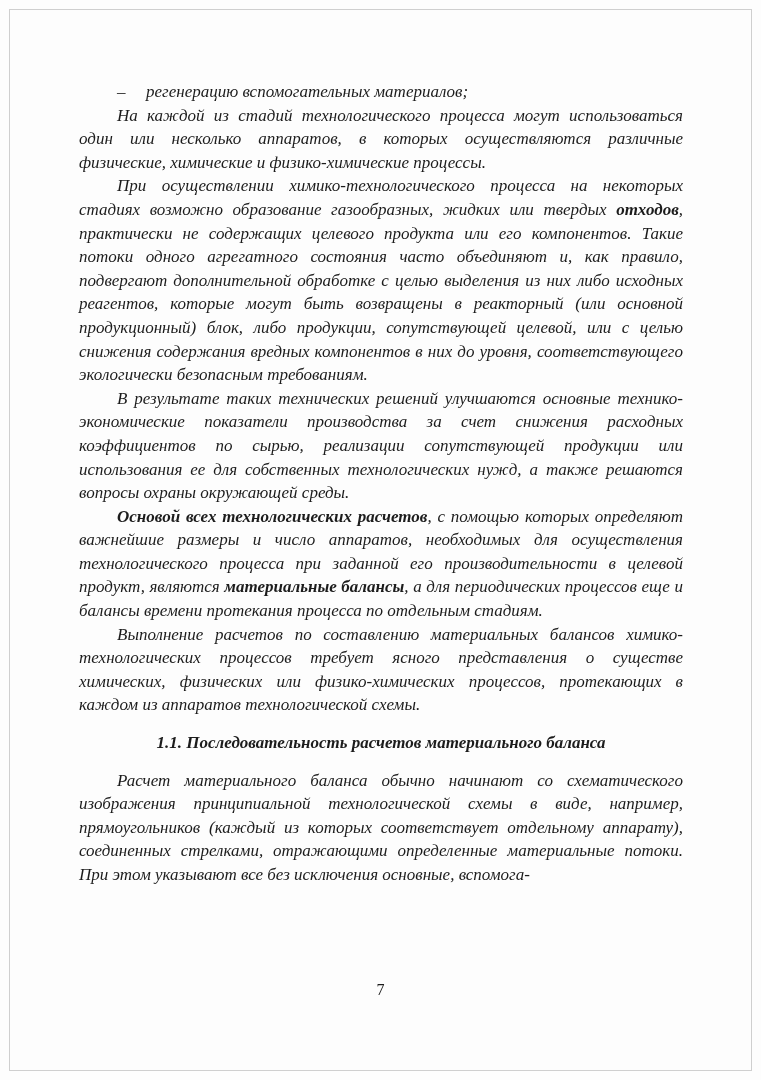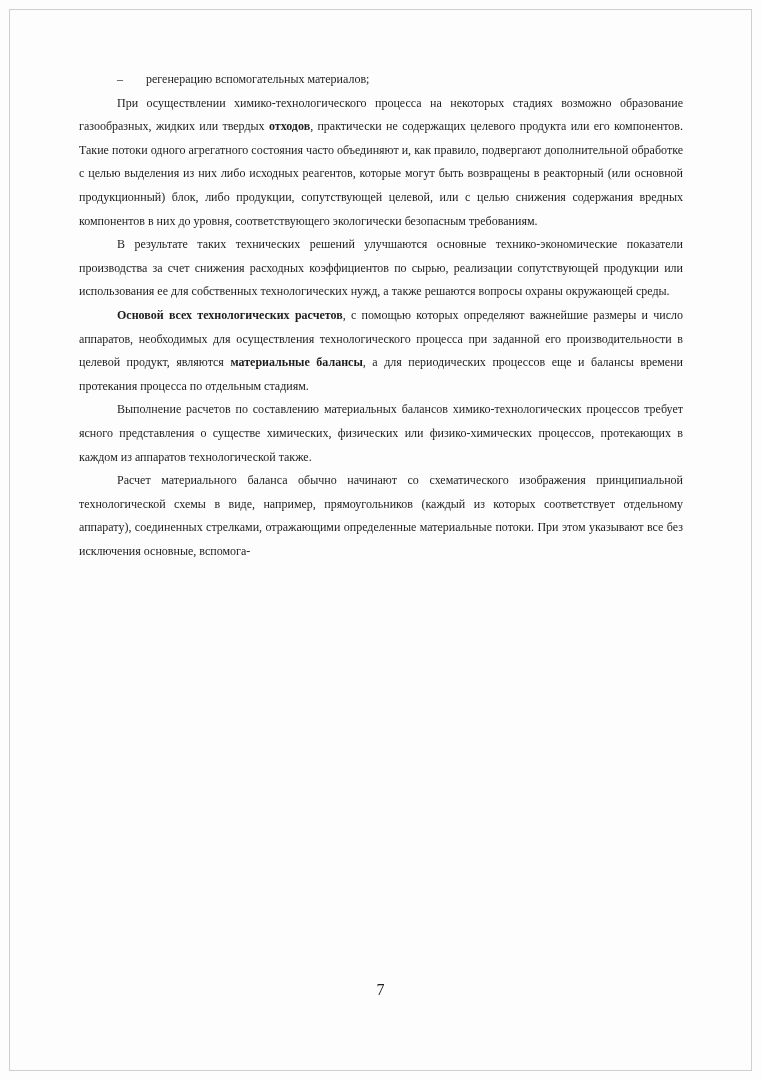--- a/index.html
+++ b/index.html
@@ -18,25 +18,26 @@
   }
   .scan-frame {
     position: absolute;
     inset: 9px;
     border: 1px solid #cfcfcf;
     pointer-events: none;
   }
   .content {
     position: absolute;
     left: 79px;
-    top: 68px;
+    top: 80px;
     width: 604px;
-    font-size: 12px;
+    font-size: 17px;
     line-height: 23.6px;
     text-align: justify;
+    font-style: italic;
   }
   .paragraph, .list-item {
     text-indent: 38px;
     margin: 0;
   }
   .marker {
     display: inline-block;
     width: 29px;
     text-indent: 0;
   }
@@ -60,21 +61,23 @@
   }
 </style>
 </head>
 <body>
 
 <div class="page">
   <div class="scan-frame"></div>
 
   <div class="content">
     <div class="list-item"><span class="marker">–</span><span>регенерацию вспомогательных материалов;</span></div>
+    <div class="paragraph"><span>На каждой из стадий технологического процесса могут использоваться один или несколько аппаратов, в которых осуществляются различные физические, химические и физико-химические процессы.</span></div>
     <div class="paragraph"><span>При осуществлении химико-технологического процесса на некоторых стадиях возможно образование газообразных, жидких или твердых </span><span class="bold">отходов</span><span>, практически не содержащих целевого продукта или его компонентов. Такие потоки одного агрегатного состояния часто объединяют и, как правило, подвергают дополнительной обработке с целью выделения из них либо исходных реагентов, которые могут быть возвращены в реакторный (или основной продукционный) блок, либо продукции, сопутствующей целевой, или с целью снижения содержания вредных компонентов в них до уровня, соответствующего экологически безопасным требованиям.</span></div>
     <div class="paragraph"><span>В результате таких технических решений улучшаются основные технико-экономические показатели производства за счет снижения расходных коэффициентов по сырью, реализации сопутствующей продукции или использования ее для собственных технологических нужд, а также решаются вопросы охраны окружающей среды.</span></div>
     <div class="paragraph"><span class="bold">Основой всех технологических расчетов</span><span>, с помощью которых определяют важнейшие размеры и число аппаратов, необходимых для осуществления технологического процесса при заданной его производительности в целевой продукт, являются </span><span class="bold">материальные балансы</span><span>, а для периодических процессов еще и балансы времени протекания процесса по отдельным стадиям.</span></div>
-    <div class="paragraph"><span>Выполнение расчетов по составлению материальных балансов химико-технологических процессов требует ясного представления о существе химических, физических или физико-химических процессов, протекающих в каждом из аппаратов технологической также.</span></div>
+    <div class="paragraph"><span>Выполнение расчетов по составлению материальных балансов химико-технологических процессов требует ясного представления о существе химических, физических или физико-химических процессов, протекающих в каждом из аппаратов технологической схемы.</span></div>
+    <div class="heading"><span class="bold">1.1. Последовательность расчетов материального баланса</span></div>
     <div class="paragraph"><span>Расчет материального баланса обычно начинают со схематического изображения принципиальной технологической схемы в виде, например, прямоугольников (каждый из которых соответствует отдельному аппарату), соединенных стрелками, отражающими определенные материальные потоки. При этом указывают все без исключения основные, вспомога-</span></div>
   </div>
 
   <div class="page-number">7</div>
 </div>
 
 </body></html>

